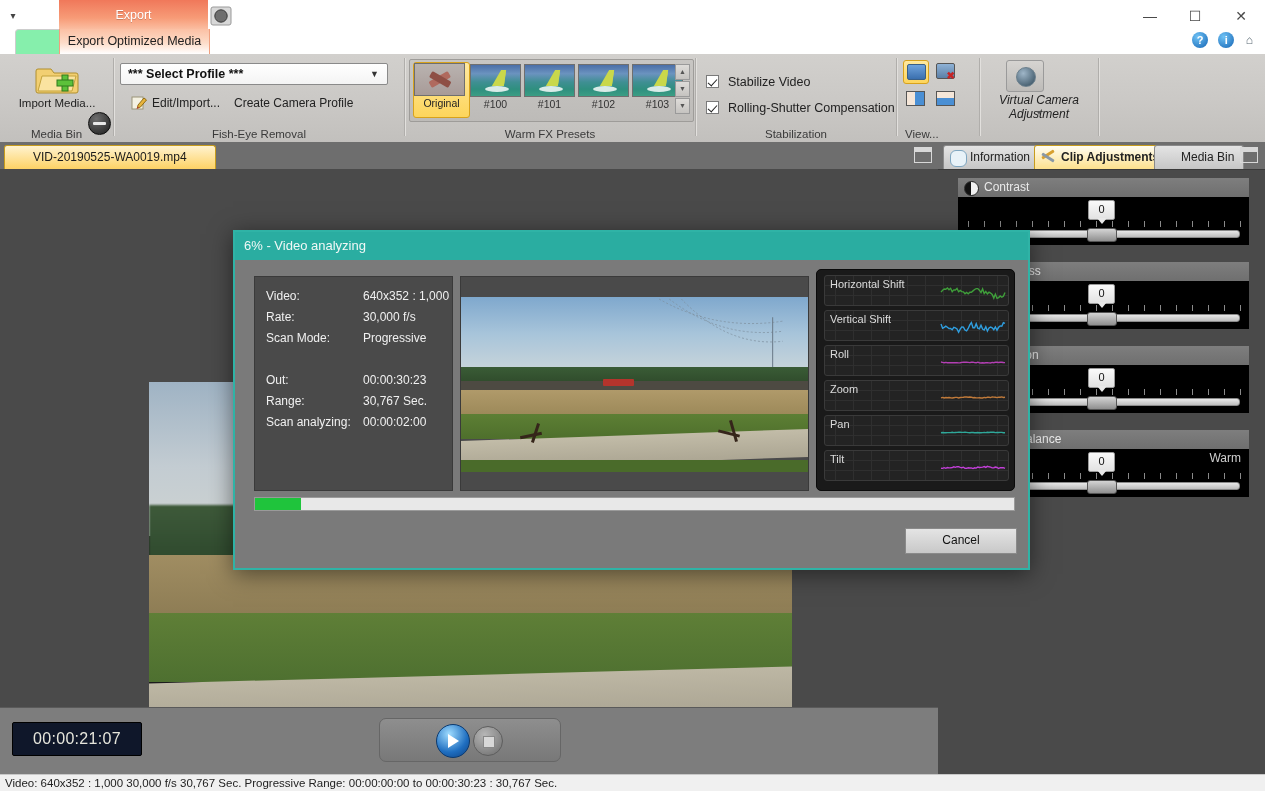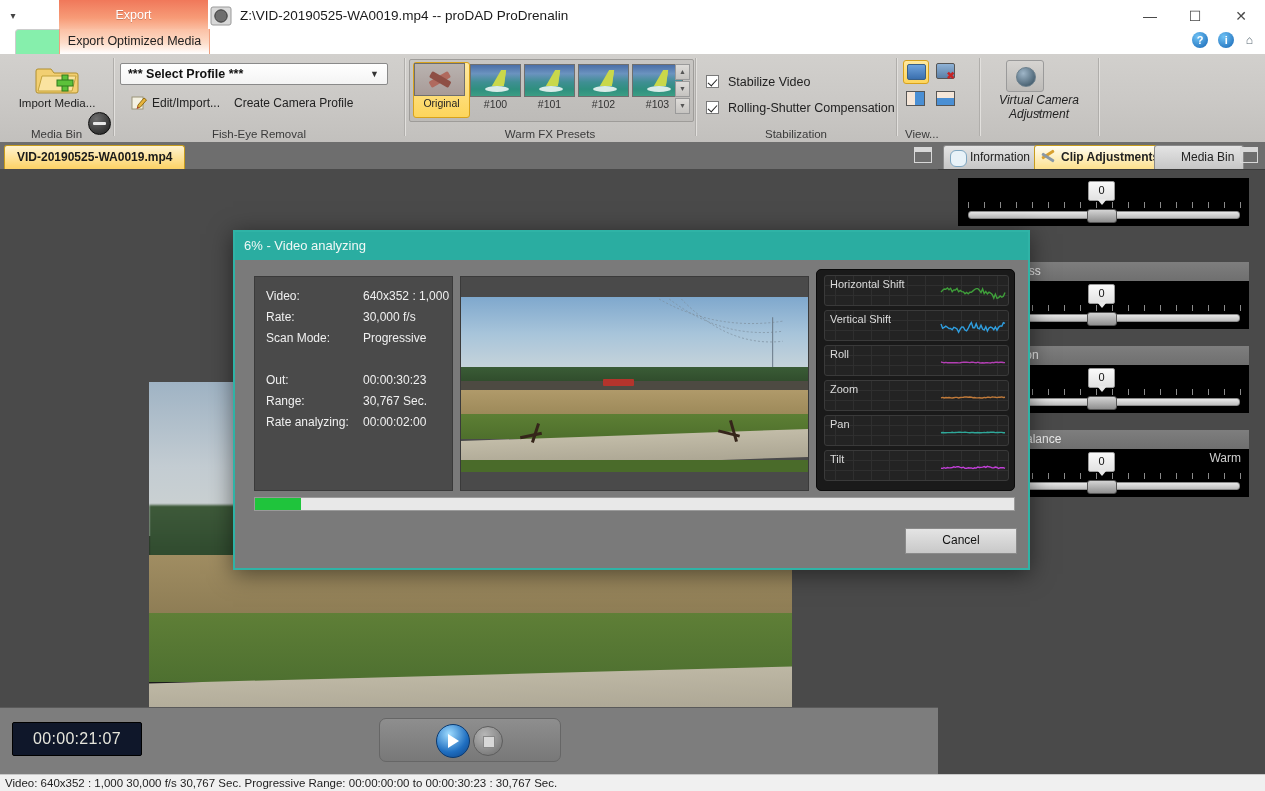--- a/index.html
+++ b/index.html
@@ -146,23 +146,23 @@
   .vcam-btn{position:absolute;left:26px;top:6px;width:36px;height:30px;background:linear-gradient(180deg,#d6d4d1,#bdbbb8);border:1px solid #9a9a9a;border-radius:3px;}
   .vcam-lens{position:absolute;left:9px;top:6px;width:18px;height:18px;border-radius:50%;background:radial-gradient(circle at 35% 30%,#9fb6c8,#2f4858);border:1px solid #6b7f8c;}
   .vcam-lbl{position:absolute;left:-12px;top:39px;width:142px;text-align:center;font-size:12px;color:#222;font-style:italic;}
   .vcam-caret{position:absolute;left:0;top:54px;width:118px;text-align:center;font-size:8px;color:#555;}
   #g-blank{left:1099px;width:166px;}
 
   
   .ws{position:absolute;left:0;top:142px;width:938px;height:632px;background:#4a4a4a;}
   .doctab-bar{position:absolute;left:0;top:0;width:938px;height:27px;background:#6e6e6e;border-bottom:1px solid #3a3a3a;}
   .doctab{
-    position:absolute;left:4px;top:3px;height:23px;line-height:22px;padding:0 12px;
+    position:absolute;left:4px;top:3px;height:23px;line-height:22px;padding:0 28px;
     background:linear-gradient(180deg,#fff3cf,#fdd265);border:1px solid #c79c1d;
-    border-bottom:none;border-radius:3px 3px 0 0;font-size:12px;font-weight:bold;color:#1a1a1a;
+    border-bottom:none;border-radius:3px 3px 0 0;font-size:12px;font-weight:normal;color:#1a1a1a;
   }
   .ws-maxbtn{position:absolute;right:6px;top:5px;width:18px;height:16px;border:1.5px solid #d8d8d8;box-sizing:border-box;}
   .ws-maxbtn:before{content:"";position:absolute;left:0;top:0;width:100%;height:4px;background:#d8d8d8;}
 
   .preview-area{position:absolute;left:0;top:27px;width:938px;height:538px;background:#4a4a4a;}
   .video-frame{
     position:absolute;left:149px;top:213px;width:643px;height:385px;
     background:#1c1c1c;overflow:hidden;
   }
   .vf-sky{position:absolute;left:0;top:0;width:100%;height:40%;
@@ -331,21 +331,20 @@
       <div class="tab start">Start</div>
       <div class="tab exportopt">Export Optimized Media</div>
     </div>
 
     <div class="doc-icon">
       <svg width="22" height="20" viewBox="0 0 22 20">
         <rect x="1" y="1" width="20" height="18" rx="2" fill="#d8d8d8" stroke="#9a9a9a"></rect>
         <circle cx="11" cy="10" r="6.2" fill="#6e6e6e" stroke="#3a3a3a"></circle>
       </svg>
     </div>
-    <div class="doc-title">Z:\VID-20190525-WA0019.mp4 -- proDAD ProDrenalin</div>
 
     <div class="wbtn min">—</div>
     <div class="wbtn max">☐</div>
     <div class="wbtn close">✕</div>
 
     <div class="helpicons">
       <span class="circ-ico q">?</span>
       <span class="circ-ico i">i</span>
       <span class="home-ico">⌂</span>
     </div>
@@ -528,20 +527,21 @@
       </div>
       <div class="rtab" style="left:216px">
         <span class="tico"><span class="redsq-ico"></span></span>
         <span>Media Bin</span>
       </div>
       <div class="rpanel-maxbtn"></div>
     </div>
 
     <div class="adjlist" id="adjlist">
         <div class="adjitem" style="top: 9px;">
+          <div class="adjhdr"><span class="hico"></span><span>Contrast</span></div>
           <div class="adjbody">
             <div class="sl-ticks">
               <div class="sl-tick" style="left: 0px;"></div>
               <div class="sl-tick" style="left: 16px;"></div>
               <div class="sl-tick" style="left: 32px;"></div>
               <div class="sl-tick" style="left: 48px;"></div>
               <div class="sl-tick" style="left: 64px;"></div>
               <div class="sl-tick" style="left: 80px;"></div>
               <div class="sl-tick" style="left: 96px;"></div>
               <div class="sl-tick" style="left: 112px;"></div>
@@ -669,21 +669,21 @@
         </div>
         <div class="inf-row" style="top: 93px;">
           <span class="inf-k">Out:</span>
           <span class="inf-v">00:00:30:23</span>
         </div>
         <div class="inf-row" style="top: 114px;">
           <span class="inf-k">Range:</span>
           <span class="inf-v">30,767 Sec.</span>
         </div>
         <div class="inf-row" style="top: 135px;">
-          <span class="inf-k">Rate analyzing:</span>
+          <span class="inf-k">Scan analyzing:</span>
           <span class="inf-v">00:00:02:00</span>
         </div>
       </div>
 
     <div class="dlg-video">
       <div class="dv-inner">
         <div class="dv-sky"></div>
         <div class="dv-wire">
           <svg width="100%" height="100%" viewBox="0 0 130 80" preserveAspectRatio="none">
             <path d="M4 2 Q60 34 126 24" stroke="#7d8d9c" stroke-width="0.7" fill="none" stroke-dasharray="2 2"></path>

